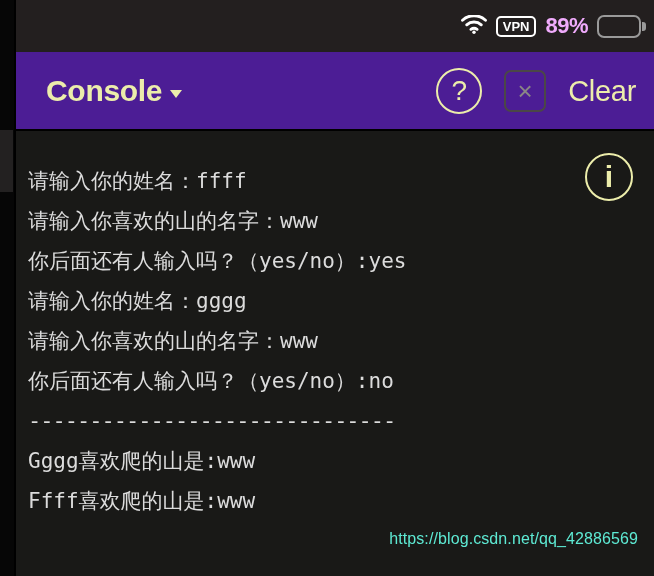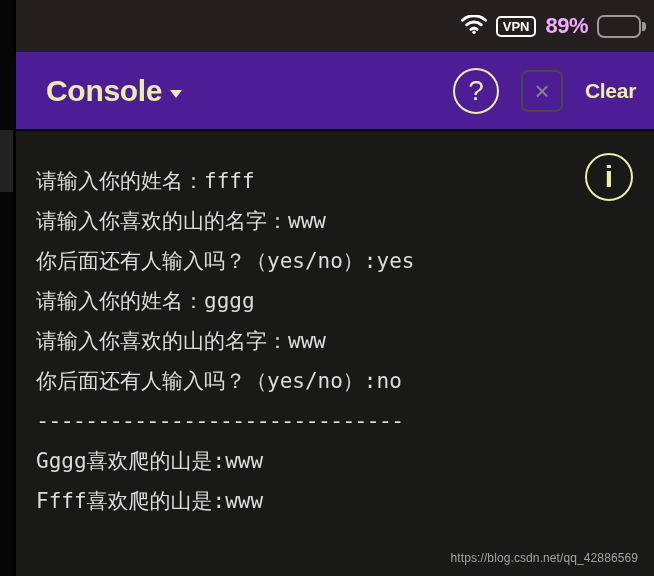--- a/index.html
+++ b/index.html
@@ -168,22 +168,22 @@
     display: flex;
     align-items: center;
     justify-content: center;
     color: #8a8686;
     font-size: 26px;
     line-height: 1;
     cursor: pointer;
   }
   .clear-btn {
     color: #ecedab;
-    font-size: 21px;
-    font-weight: bold;
+    font-size: 29px;
+    font-weight: normal;
     letter-spacing: -0.3px;
     cursor: pointer;
   }
 
   
   .console-body {
     position: absolute;
     left: 16px; top: 131px;
     width: 638px; height: 445px;
     background: #191917;
@@ -203,41 +203,41 @@
     color: #ecedab;
     font-size: 30px;
     font-weight: bold;
     line-height: 1;
     cursor: pointer;
     z-index: 4;
   }
 
   .log-lines {
     position: absolute;
-    left: 20px; top: 30px;
+    left: 12px; top: 30px;
     width: 600px;
   }
   .log-line {
     color: #dcdcdc;
     font-family: "DejaVu Sans Mono", "Liberation Mono", monospace;
     font-size: 21px;
     line-height: 40px;
     white-space: pre;
     letter-spacing: 0px;
   }
   .log-line.rule {
     font-size: 22px;
     letter-spacing: -1px;
   }
 
   .watermark {
     position: absolute;
-    right: 16px; bottom: 11px;
-    color: #a3a3a3;
-    font-size: 12px;
+    right: 16px; bottom: 28px;
+    color: #5eead4;
+    font-size: 16px;
     letter-spacing: 0.1px;
   }
 </style>
 </head>
 <body>
 
 <div id="screen">
 
   <div class="left-gutter"></div>
   <div class="gutter-scroll-thumb"></div>

